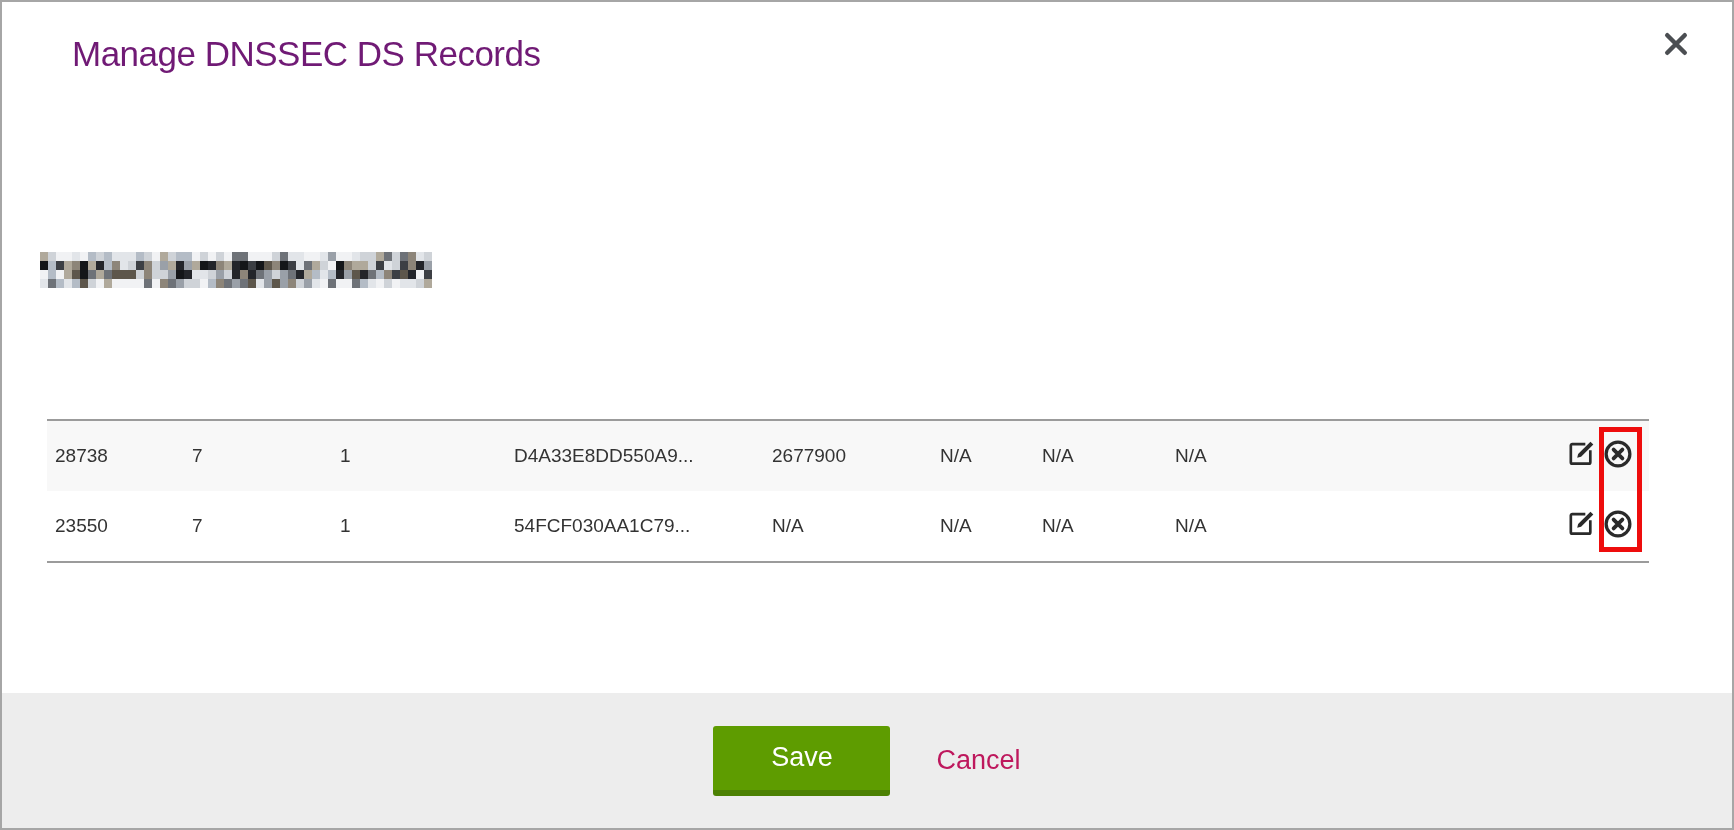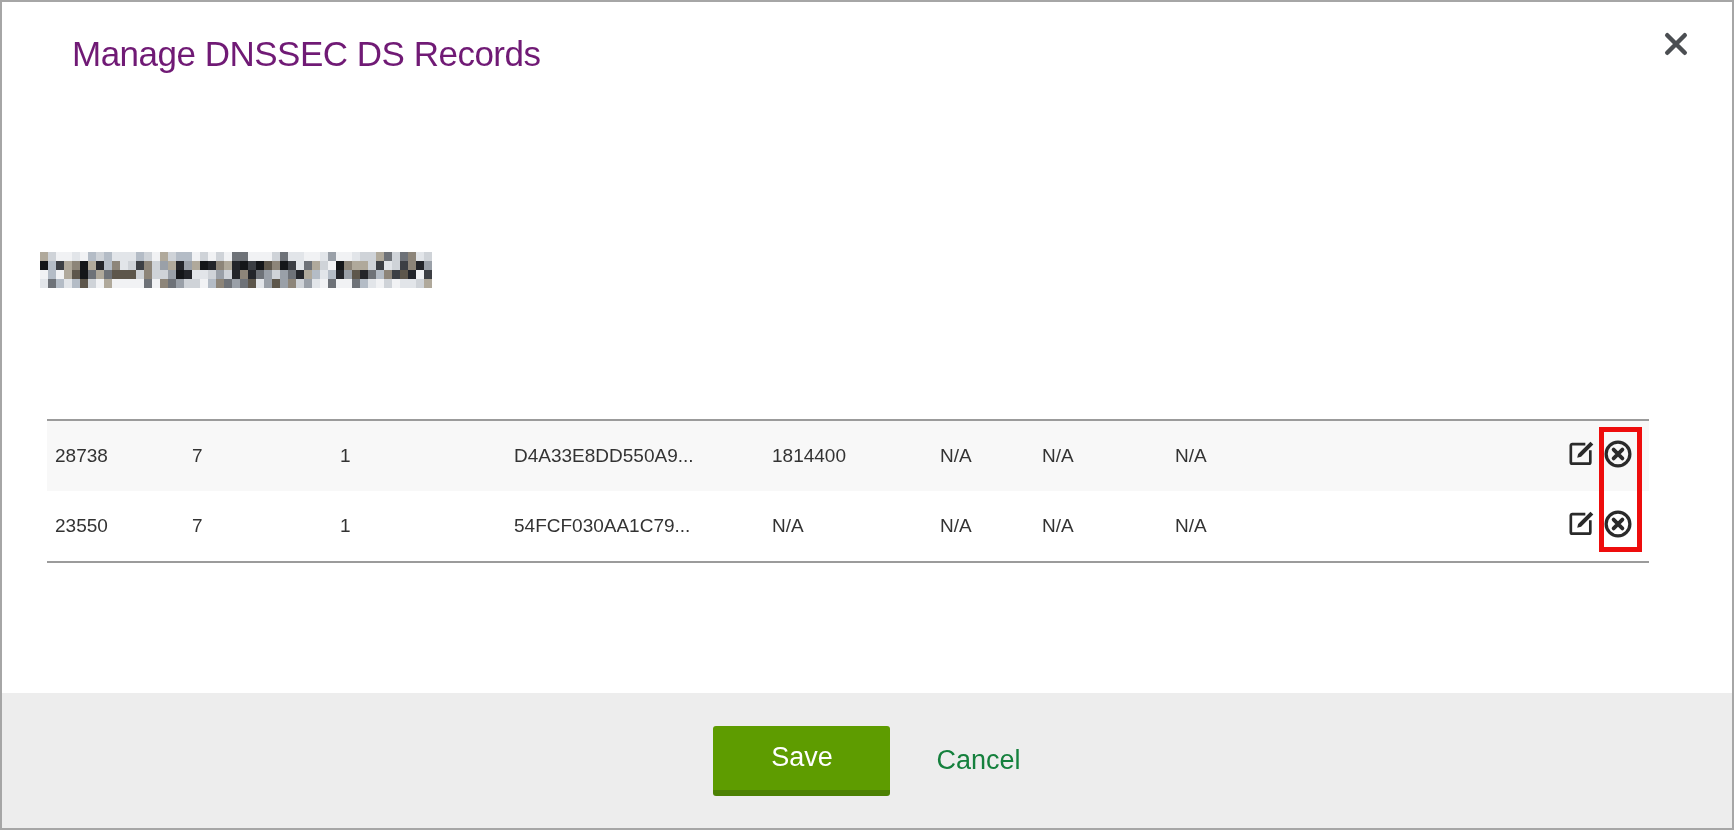--- a/index.html
+++ b/index.html
@@ -64,21 +64,21 @@
     display:flex;justify-content:center;align-items:center;gap:46px;
     padding-top:0;
   }
   .save-btn{
     width:177px;height:70px;box-sizing:border-box;
     background:#5e9c00;border:none;border-bottom:6px solid #4c8103;
     border-radius:3px;color:#ffffff;font-size:27px;
     font-family:"Liberation Sans",sans-serif;cursor:pointer;
   }
   .cancel-link{
-    font-size:27px;color:#15803d;cursor:pointer;text-decoration:none;
+    font-size:27px;color:#be185d;cursor:pointer;text-decoration:none;
   }
 </style>
 </head>
 <body>
 
 <div class="window">
 
   <div class="title">Manage DNSSEC DS Records</div>
 
   <div class="close-btn">
@@ -93,21 +93,21 @@
 
 
 
   <div class="tbody">
 
     <div class="grid-row trow alt">
       <div>28738</div>
       <div>7</div>
       <div>1</div>
       <div>D4A33E8DD550A9...</div>
-      <div>1814400</div>
+      <div>2677900</div>
       <div>N/A</div>
       <div>N/A</div>
       <div>N/A</div>
       <div></div>
       <div class="cell-actions">
         <span class="icon-btn">
           <span>
             <svg width="29" height="29" viewBox="0 0 25 25">
               <path d="M15.8 4.4 H4.6 a1.3 1.3 0 0 0 -1.3 1.3 V20 a1.3 1.3 0 0 0 1.3 1.3 h14.2 a1.3 1.3 0 0 0 1.3 -1.3 V9.6" fill="none" stroke="#2a2a2a" stroke-width="2.3"></path>
               <path d="M9.6 12.9 L20.2 2.3 l2.5 2.5 L12.1 15.4 l-3.3 .8 z" fill="#2a2a2a"></path>

